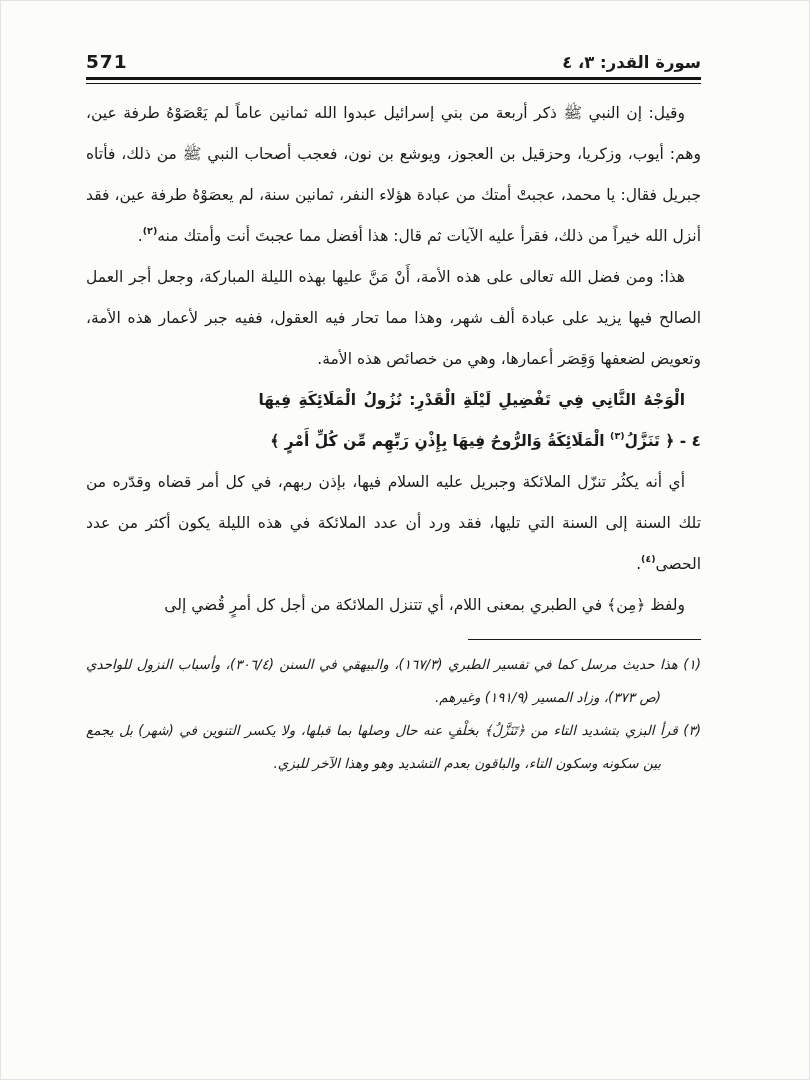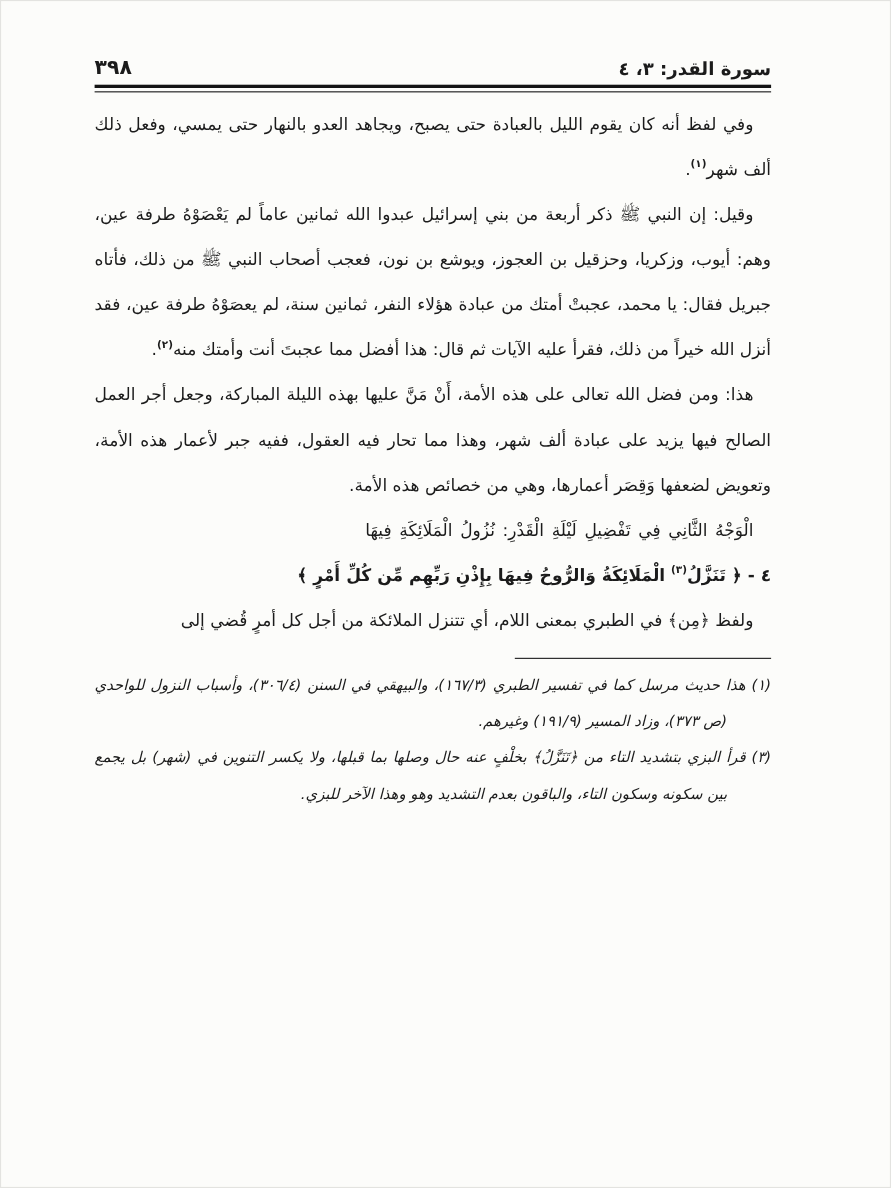--- a/index.html
+++ b/index.html
@@ -33,21 +33,21 @@
     text-align:justify;text-justify:inter-word;
     text-indent:16px;
   }
   sup.fnref{
     font-size:9.5px;font-weight:bold;
     vertical-align:7px;line-height:0;
     letter-spacing:-0.5px;
   }
   .section-heading{
     margin:8px 0 2px;
-    font-size:19px;font-weight:normal;
+    font-size:19px;font-weight:bold;
     text-align:center;text-indent:0;
     line-height:40px;word-spacing:2px;
   }
   .verse-line{
     margin:0 0 2px;
     font-size:15px;font-weight:bold;
     text-align:right;text-indent:0 !important;
     line-height:40px;
   }
   .fn-rule{
@@ -64,37 +64,37 @@
   }
   .fn-marker{font-weight:normal;}
 </style>
 </head>
 <body>
 
 <div class="page">
 
   <header class="header-row">
     <div class="surah-title">سورة القدر: ٣، ٤</div>
-    <div class="page-number">٣٩٨</div>
+    <div class="page-number">571</div>
   </header>
 
   <div class="double-rule"></div>
 
   <main class="body-text">
 
-    <p><span>وفي لفظ أنه كان يقوم الليل بالعبادة حتى يصبح، ويجاهد العدو بالنهار حتى يمسي، وفعل ذلك ألف شهر</span><sup class="fnref">(١)</sup><span>.</span></p>
 
     <p><span>وقيل: إن النبي ﷺ ذكر أربعة من بني إسرائيل عبدوا الله ثمانين عاماً لم يَعْصَوْهُ طرفة عين، وهم: أيوب، وزكريا، وحزقيل بن العجوز، ويوشع بن نون، فعجب أصحاب النبي ﷺ من ذلك، فأتاه جبريل فقال: يا محمد، عجبتْ أمتك من عبادة هؤلاء النفر، ثمانين سنة، لم يعصَوْهُ طرفة عين، فقد أنزل الله خيراً من ذلك، فقرأ عليه الآيات ثم قال: هذا أفضل مما عجبتَ أنت وأمتك منه</span><sup class="fnref">(٢)</sup><span>.</span></p>
 
     <p><span>هذا: ومن فضل الله تعالى على هذه الأمة، أَنْ مَنَّ عليها بهذه الليلة المباركة، وجعل أجر العمل الصالح فيها يزيد على عبادة ألف شهر، وهذا مما تحار فيه العقول، ففيه جبر لأعمار هذه الأمة، وتعويض لضعفها وَقِصَر أعمارها، وهي من خصائص هذه الأمة.</span></p>
 
     <p class="section-heading">الْوَجْهُ الثَّانِي فِي تَفْضِيلِ لَيْلَةِ الْقَدْرِ: نُزُولُ الْمَلَائِكَةِ فِيهَا</p>
 
     <p class="verse-line"><span>٤ - ﴿ تَنَزَّلُ</span><sup class="fnref">(٣)</sup><span> الْمَلَائِكَةُ وَالرُّوحُ فِيهَا بِإِذْنِ رَبِّهِم مِّن كُلِّ أَمْرٍ ﴾</span></p>
 
+    <p><span>أي أنه يكثُر تنزّل الملائكة وجبريل عليه السلام فيها، بإذن ربهم، في كل أمر قضاه وقدّره من تلك السنة إلى السنة التي تليها، فقد ورد أن عدد الملائكة في هذه الليلة يكون أكثر من عدد الحصى</span><sup class="fnref">(٤)</sup><span>.</span></p>
 
     <p><span>ولفظ ﴿مِن﴾ في الطبري بمعنى اللام، أي تتنزل الملائكة من أجل كل أمرٍ قُضي إلى</span></p>
 
   </main>
 
   <div class="fn-rule"></div>
 
   <section class="footnotes">
     <p><span class="fn-marker">(١)</span> <span>هذا حديث مرسل كما في تفسير الطبري (١٦٧/٣)، والبيهقي في السنن (٣٠٦/٤)، وأسباب النزول للواحدي (ص ٣٧٣)، وزاد المسير (١٩١/٩) وغيرهم.</span></p>
     <p><span class="fn-marker">(٣)</span> <span>قرأ البزي بتشديد التاء من ﴿تَنَزَّلُ﴾ بخلْفٍ عنه حال وصلها بما قبلها، ولا يكسر التنوين في (شهر) بل يجمع بين سكونه وسكون التاء، والباقون بعدم التشديد وهو وهذا الآخر للبزي.</span></p>

